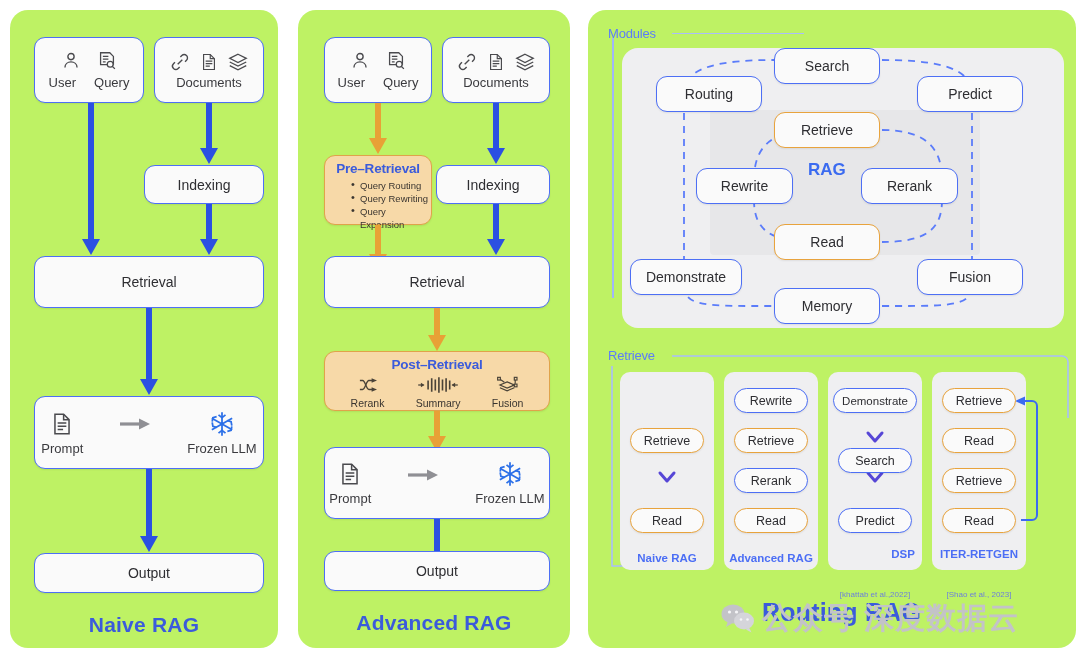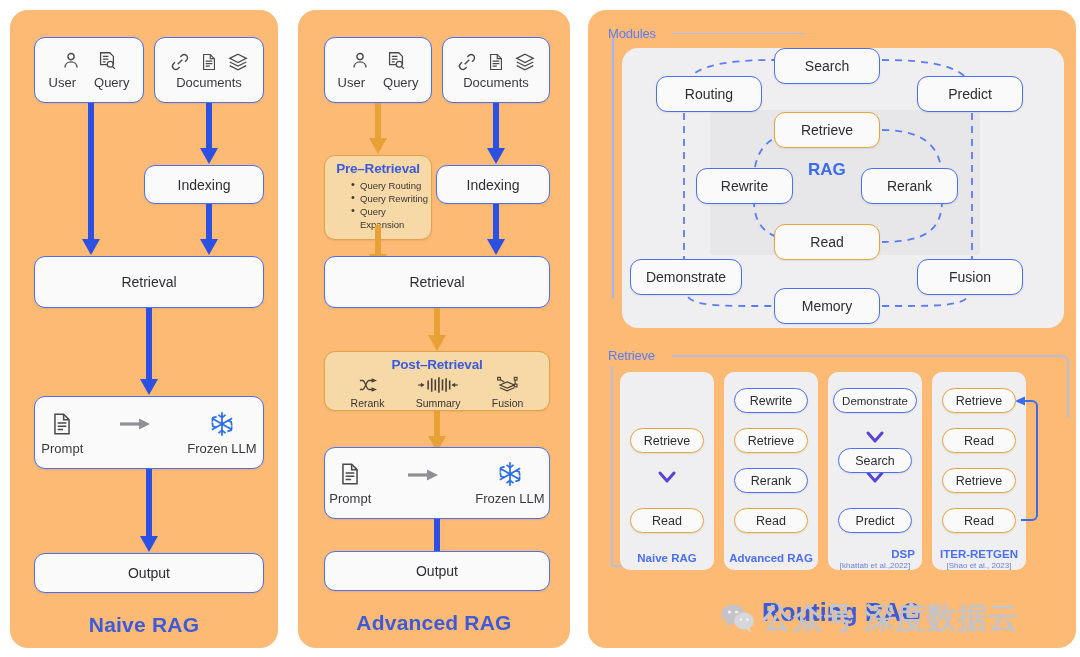--- a/index.html
+++ b/index.html
@@ -6,21 +6,21 @@
   html, body { margin:0; padding:0; }
   body {
     width:1080px; height:657px;
     background:#ffffff;
     font-family:"Liberation Sans", sans-serif;
     position:relative;
     overflow:hidden;
   }
   .panel {
     position:absolute;
-    background:#fdba74;
+    background:#bef264;
     border-radius:18px;
   }
   #panel-naive { left:10px; top:10px; width:268px; height:638px; }
   #panel-advanced { left:298px; top:10px; width:272px; height:638px; }
   #panel-modular { left:588px; top:10px; width:488px; height:638px; }
 
   
   .node {
     position:absolute;
     background:#fafafa;
@@ -99,21 +99,21 @@
     background:#fafafa; border:1.5px solid #4d6ff5; border-radius:13px;
     display:flex; align-items:center; justify-content:center;
     font-size:12.5px; color:#2e2e32;
     box-shadow:0 1px 2px rgba(0,0,0,0.08);
   }
   .pill.orange { border-color:#e8a33d; }
   .pattern-name {
     position:absolute; text-align:center; font-size:11.5px; color:#4b6ef5; font-weight:bold;
   }
   .pattern-cite {
-    position:absolute; text-align:center; font-size:8px; color:#6b7fdc;
+    position:absolute; text-align:center; font-size:8px; color:#6b7fdc;margin-top:29px;
   }
 
   
   .watermark {
     position:absolute; left:706px; top:592px; width:362px; height:52px;
     border-radius:14px;
     display:flex; align-items:center; gap:6px;
     padding-left:14px;
     color:#c3c3c8; font-size:30px; font-weight:bold;
     letter-spacing:1px;
@@ -283,21 +283,21 @@
 
   <svg class="arrow" style="left:69px; top:93px;" width="22" height="52">
     <line x1="11" y1="0" x2="11" y2="36" stroke="#e8a136" stroke-width="6"></line>
     <polygon points="11,51 2,35 20,35" fill="#e8a136"></polygon>
   </svg>
   <svg class="arrow" style="left:187px; top:93px;" width="22" height="62">
     <line x1="11" y1="0" x2="11" y2="46" stroke="#2b50e2" stroke-width="6"></line>
     <polygon points="11,61 2,45 20,45" fill="#2b50e2"></polygon>
   </svg>
 
-  <div class="stage-box" style="left:26px; top:145px; width:108px; height:85px;">
+  <div class="stage-box" style="left:26px; top:145px; width:108px; height:70px;">
     <div class="stage-title">Pre–Retrieval</div>
     <ul class="stage-list">
       <li>Query Routing</li>
       <li>Query Rewriting</li>
       <li>Query Expansion</li>
     </ul>
   </div>
 
   <div class="node" style="left:138px; top:155px; width:114px; height:39px;">
     <span>Indexing</span>

